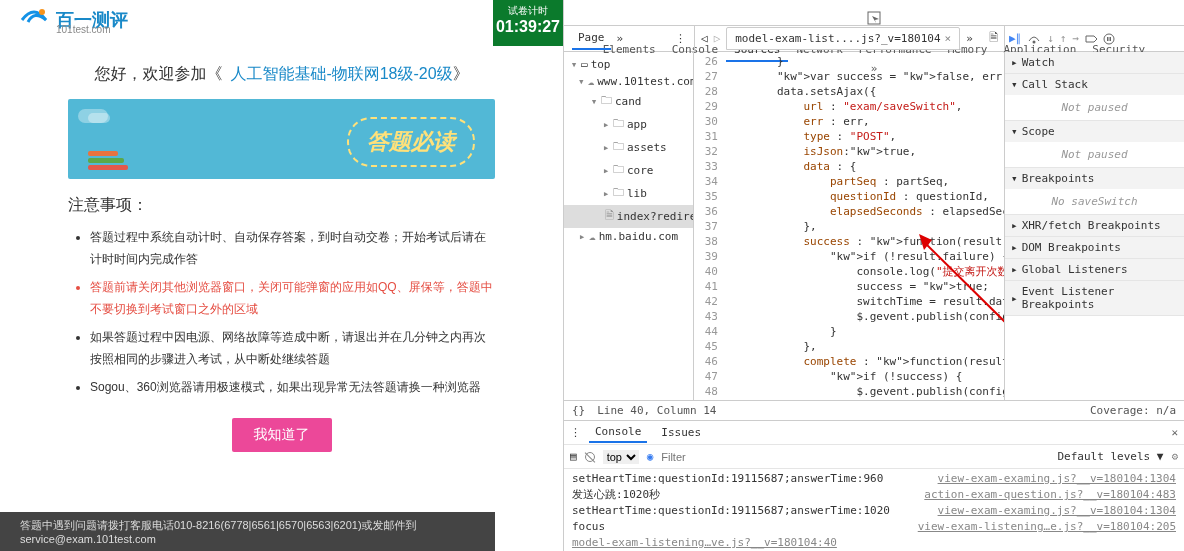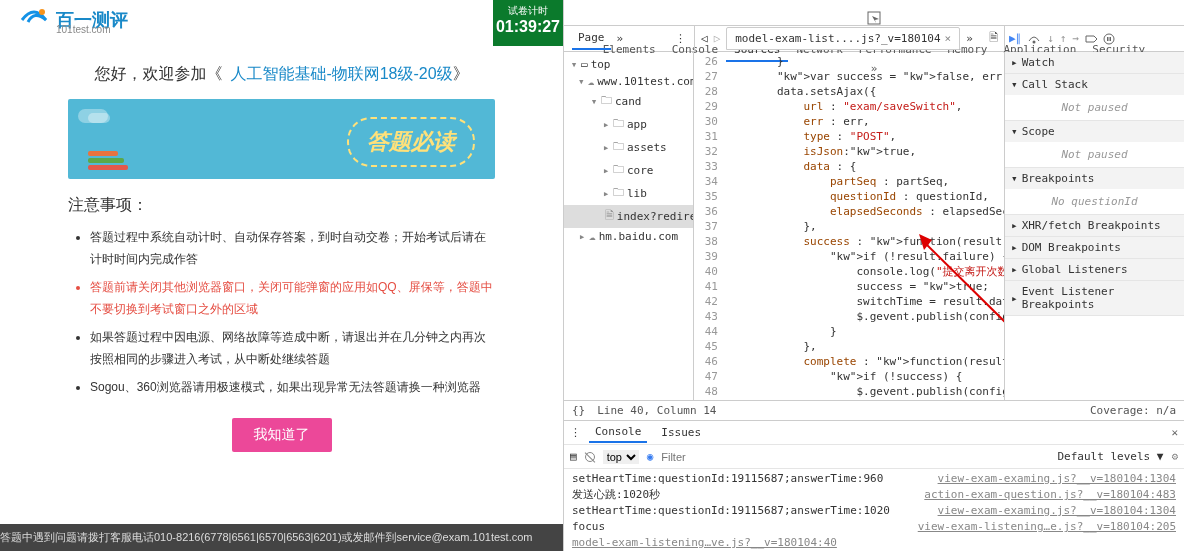--- a/index.html
+++ b/index.html
@@ -25,21 +25,21 @@
 .banner .books { position: absolute; left: 20px; bottom: 8px; width: 40px; height: 20px; }
 .banner .books div { height: 5px; margin-bottom: 2px; border-radius: 2px; }
 
 .notice-h { margin: 0 68px 10px; font-size: 16px; color: #333; }
 .notice-list { margin: 0 68px 20px 90px; }
 .notice-list li { font-size: 12px; color: #333; line-height: 22px; margin-bottom: 6px; list-style: disc; }
 .notice-list li.warn { color: #e54d42; }
 
 .ok-btn { display: block; margin: 14px auto; background: #ec4899; color: #fff; border: none; padding: 8px 22px; font-size: 14px; cursor: pointer; border-radius: 2px; }
 
-.footer-bar { position: absolute; bottom: 0; left: 0; width: 563px; background: #444; color: #ddd; font-size: 11px; padding: 6px 0; }
+.footer-bar { position: absolute; bottom: 0; left: 0; width: 495px; background: #444; color: #ddd; font-size: 11px; padding: 6px 20px; }
 
 
 .devtools { position: absolute; left: 563px; top: 0; width: 621px; height: 551px; background: #fff; border-left: 1px solid #ccc; font-family: Consolas, Menlo, monospace; font-size: 11px; color: #333; }
 
 .dt-top { height: 26px; border-bottom: 1px solid #ccc; display: flex; align-items: center; padding: 11px 6px; gap: 2px; flex-direction: column; }
 .dt-top .tab { padding: 4px 8px; color: #555; cursor: pointer; }
 .dt-top .tab.active { color: #333; border-bottom: 2px solid #1a73e8; }
 .dt-top .icon { width: 14px; height: 14px; color: #666; cursor: pointer; margin: 0 4px; }
 .dt-top .spacer { flex: 1; }
 
@@ -351,21 +351,21 @@
             <span>▾</span>
             <span>Scope</span>
           </div>
           <div class="side-body">Not paused</div>
         </div>
       <div class="side-sec">
           <div class="side-head">
             <span>▾</span>
             <span>Breakpoints</span>
           </div>
-          <div class="side-body">No questionId</div>
+          <div class="side-body">No saveSwitch</div>
         </div>
       <div class="side-sec">
           <div class="side-head">
             <span>▸</span>
             <span>XHR/fetch Breakpoints</span>
           </div>
         </div>
       <div class="side-sec">
           <div class="side-head">
             <span>▸</span>

